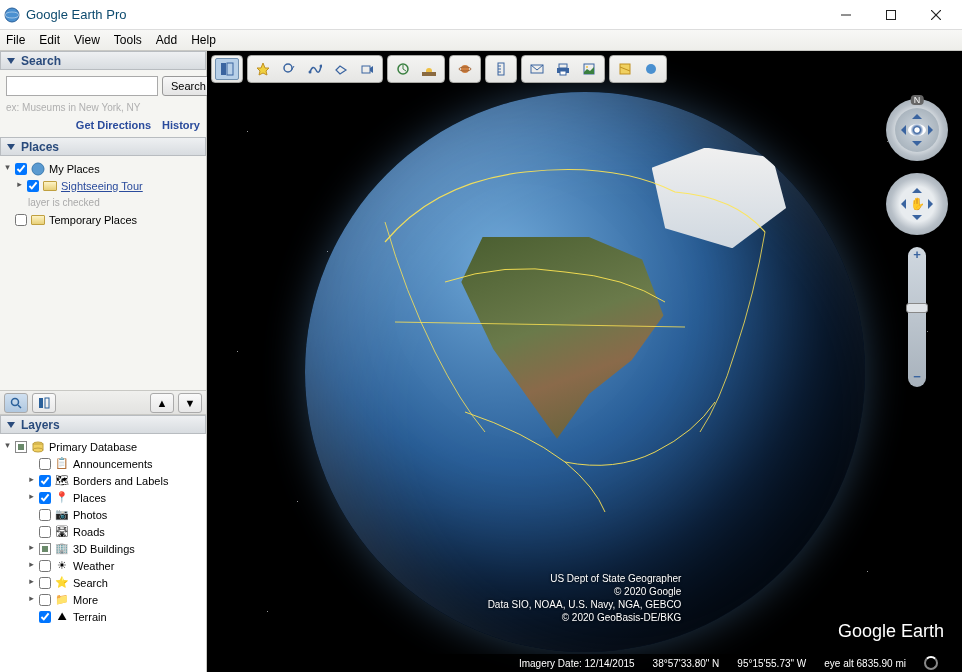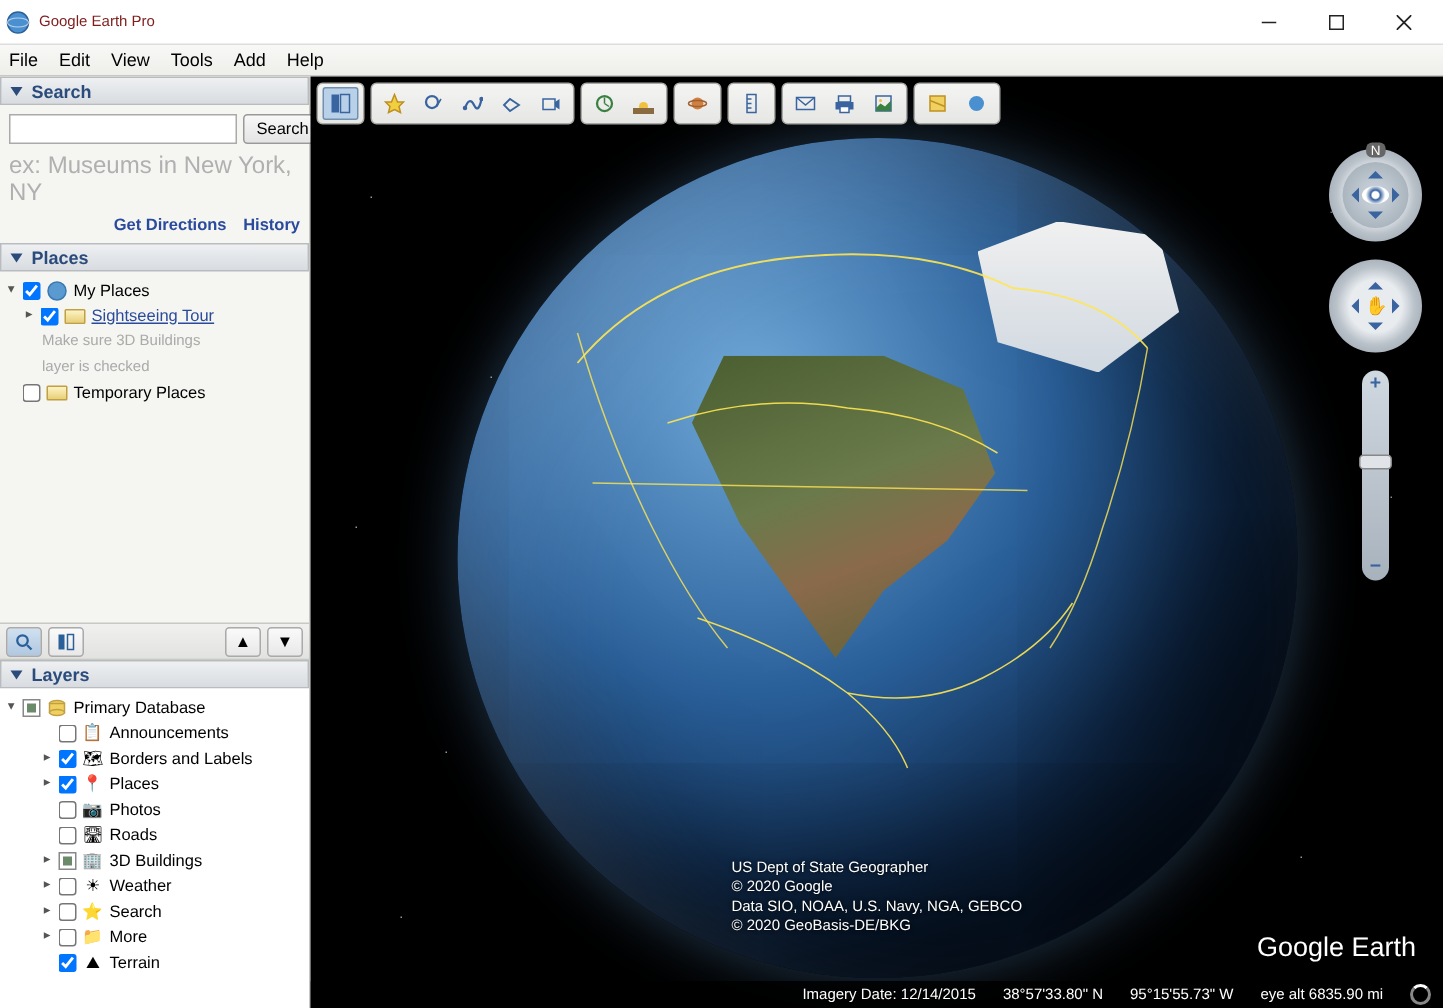--- a/index.html
+++ b/index.html
@@ -1,21 +1,21 @@
 <!DOCTYPE html>
 <html><head>
 <meta charset="utf-8">
 <style>
 * { box-sizing: border-box; margin: 0; padding: 0; font-family: "Segoe UI", Tahoma, sans-serif; }
 html, body { width: 962px; height: 672px; overflow: hidden; background: #fff; }
 
 
 .titlebar { height: 30px; background: #fff; display: flex; align-items: center; padding: 0 4px; border-bottom: 1px solid #ddd; }
 .titlebar .icon { width: 16px; height: 16px; margin-right: 6px; }
-.titlebar .title { font-size: 10px; color: #7f1d1d; flex: 1; }
+.titlebar .title { font-size: 13px; color: #0c4a6e; flex: 1; }
 .titlebar .win-btn { width: 45px; height: 28px; display: flex; align-items: center; justify-content: center; }
 .titlebar .win-btn svg { stroke: #222; }
 
 
 .menubar { height: 21px; background: linear-gradient(#f8f8f6, #eeeeea); border-bottom: 1px solid #c8c8c4; display: flex; align-items: center; padding: 0 6px; font-size: 12px; }
 .menubar span { margin-right: 14px; text-decoration-color: rgba(0,0,0,0.3); cursor: default; }
 
 
 .mainrow { display: flex; height: calc(100% - 51px); }
 .sidebar { width: 207px; background: #f5f5f2; border-right: 1px solid #c8c8c4; display: flex; flex-direction: column; font-size: 11px; }
@@ -23,21 +23,21 @@
 
 
 .panel-hdr { height: 19px; background: linear-gradient(#eef0f2, #d8dce0); border: 1px solid #b8bcc0; display: flex; align-items: center; padding: 0 6px; color: #2a4b7c; font-weight: bold; font-size: 12px; }
 .panel-hdr .tri { width: 0; height: 0; border-left: 4px solid transparent; border-right: 4px solid transparent; border-top: 6px solid #2a4b7c; margin-right: 6px; }
 
 
 .search-body { padding: 6px; }
 .search-row { display: flex; gap: 4px; }
 .search-row input { flex: 1; height: 20px; border: 1px solid #aaa; font-size: 11px; padding: 0 4px; }
 .search-row button { height: 20px; padding: 0 8px; font-size: 11px; border: 1px solid #999; background: linear-gradient(#f8f8f8,#e4e4e4); border-radius: 3px; }
-.search-hint { color: #b0b0b0; font-size: 16px; margin-top: 6px; }
+.search-hint { color: #b0b0b0; font-size: 10px; margin-top: 6px; }
 .search-links { text-align: right; margin-top: 6px; }
 .search-links a { color: #2a4b9c; font-size: 11px; font-weight: bold; margin-left: 8px; text-decoration: none; }
 
 
 .places-body { padding: 4px 2px; flex: 0 0 auto; height: 234px; overflow: auto; }
 .tree-row { display: flex; align-items: center; height: 17px; }
 .tree-row .exp { width: 11px; height: 11px; text-align: center; line-height: 9px; font-size: 9px; margin-right: 2px; color: #555; }
 .tree-row input[type=checkbox] { width: 12px; height: 12px; margin-right: 3px; }
 .tree-row .ico { width: 16px; height: 14px; margin-right: 3px; display: inline-flex; align-items: center; justify-content: center; }
 .tree-row .lbl { font-size: 11px; white-space: nowrap; }
@@ -60,21 +60,21 @@
 .vtoolbar .tbtn { width: 24px; height: 22px; margin: 0 1px; display: flex; align-items: center; justify-content: center; border-radius: 2px; font-size: 13px; }
 .vtoolbar .tbtn.active { background: #b8d0e8; border: 1px solid #7090b0; }
 
 
 .globe { position: absolute; left: 50%; top: 50%; width: 560px; height: 560px; margin-left: -280px; margin-top: -270px; border-radius: 50%; background: radial-gradient(circle at 35% 30%, #6fa8d8 0%, #2a609a 38%, #13345e 62%, #041530 90%); box-shadow: inset -60px -60px 120px rgba(0,0,0,0.8), 0 0 40px rgba(100,160,220,0.35); overflow: hidden; }
 .globe::before { content: ""; position: absolute; inset: 0; border-radius: 50%; box-shadow: inset 40px 40px 80px rgba(255,255,255,0.12); }
 .land { position: absolute; background: #556b3a; }
 .na { left: 28%; top: 26%; width: 38%; height: 40%; clip-path: polygon(10% 0%, 60% 0%, 85% 10%, 95% 35%, 80% 55%, 60% 70%, 45% 90%, 30% 70%, 15% 50%, 0% 20%); background: linear-gradient(160deg,#4a5e30,#6a7a4a 40%,#8a6a4a 60%,#4a5e30); }
 .greenland { left: 62%; top: 10%; width: 24%; height: 18%; clip-path: polygon(0% 20%, 40% 0%, 90% 10%, 100% 60%, 60% 100%, 10% 80%); background: linear-gradient(#f0f0f0,#d0d8e0); }
 .yellow-overlay { position: absolute; inset: 0; pointer-events: none; }
-.attrib { position: absolute; bottom: 48px; left: 50%; transform: translateX(-50%); color: #fff; font-size: 10px; text-align: left; text-shadow: 0 0 3px #000; line-height: 1.3; }
+.attrib { position: absolute; bottom: 48px; left: 50%; transform: translateX(-50%); color: #fff; font-size: 10px; text-align: right; text-shadow: 0 0 3px #000; line-height: 1.3; }
 .ge-logo { position: absolute; right: 18px; bottom: 30px; color: #fff; font-size: 18px; font-family: "Product Sans", Arial; text-shadow: 0 0 4px #000; }
 
 
 .navwrap { position: absolute; right: 10px; top: 48px; width: 70px; z-index: 6; }
 .compass, .pan { width: 62px; height: 62px; border-radius: 50%; background: radial-gradient(circle,#e8ecef 40%,#b8c0c8 60%,#8a96a0); margin: 0 auto 12px; position: relative; box-shadow: 0 2px 6px rgba(0,0,0,0.5); }
 .compass .n { position: absolute; top: -4px; left: 50%; transform: translateX(-50%); color: #fff; font-size: 9px; background: #666; border-radius: 4px; padding: 0 3px; }
 .compass .ring { position: absolute; inset: 9px; border-radius: 50%; background: radial-gradient(circle,#d0d8e0,#9aa6b0); }
 .arrow { position: absolute; width: 0; height: 0; border: 5px solid transparent; }
 .arrow.up { top: 10px; left: 50%; margin-left: -5px; border-bottom-color: #3a64a0; }
 .arrow.down { bottom: 10px; left: 50%; margin-left: -5px; border-top-color: #3a64a0; }
@@ -84,21 +84,21 @@
 .hand { position: absolute; left: 50%; top: 50%; width: 14px; height: 14px; margin: -7px 0 0 -7px; font-size: 12px; }
 .zoomslider { width: 18px; height: 140px; margin: 0 auto; background: linear-gradient(#d0d8e0,#a8b2bc); border-radius: 9px; position: relative; box-shadow: 0 2px 4px rgba(0,0,0,0.4); }
 .zoomslider .plus, .zoomslider .minus { position: absolute; left: 0; width: 18px; height: 18px; text-align: center; line-height: 16px; font-size: 13px; color: #3a64a0; font-weight: bold; }
 .zoomslider .plus { top: 0; } .zoomslider .minus { bottom: 0; }
 .zoomslider .thumb { position: absolute; left: -2px; top: 56px; width: 22px; height: 10px; background: #e0e4e8; border: 1px solid #888; border-radius: 3px; }
 
 
 .tooltip { position: absolute; right: 80px; top: 64px; background: #ffffd8; border: 1px solid #333; font-size: 11px; padding: 2px 5px; z-index: 7; }
 
 
-.statusbar { position: absolute; bottom: 0; left: 0; right: 0; height: 18px; background: rgba(0,0,0,0.85); color: #fff; font-size: 10px; display: flex; align-items: center; padding: 0 8px; gap: 18px; }
+.statusbar { position: absolute; bottom: 0; left: 0; right: 0; height: 18px; background: rgba(0,0,0,0.85); color: #fff; font-size: 10px; display: flex; align-items: center; padding: 0 24px; gap: 18px; }
 .statusbar .fill { flex: 1; }
 .spinner { width: 14px; height: 14px; border: 2px solid #888; border-top-color: #fff; border-radius: 50%; }
 
 
 .star { position: absolute; width: 1px; height: 1px; background: #fff; opacity: 0.6; }
 
 
 .tri-check { width: 12px; height: 12px; border: 1px solid #888; background: #fff; display: inline-block; margin-right: 3px; position: relative; }
 .tri-check.partial::after { content: ""; position: absolute; inset: 2px; background: #6a8a6a; }
 
@@ -176,23 +176,20 @@
         <span class="lbl">My Places</span>
       </div>
       <div class="tree-row indent1">
         <span class="exp">▸</span>
         <input type="checkbox" checked="" style="">
         <span class="ico">
             <span class="folder-ico"></span>
           </span>
         <span class="lbl link">Sightseeing Tour</span>
       </div>
-      <div class="tree-row indent2">
-          <span class="sub">Make sure 3D Buildings</span>
-        </div>
       <div class="tree-row indent2">
           <span class="sub">layer is checked</span>
         </div>
       <div class="tree-row" style="margin-top:0;">
         <span class="exp"></span>
         <input type="checkbox" style="">
         <span class="ico">
             <span class="folder-ico"></span>
           </span>
         <span class="lbl">Temporary Places</span>

